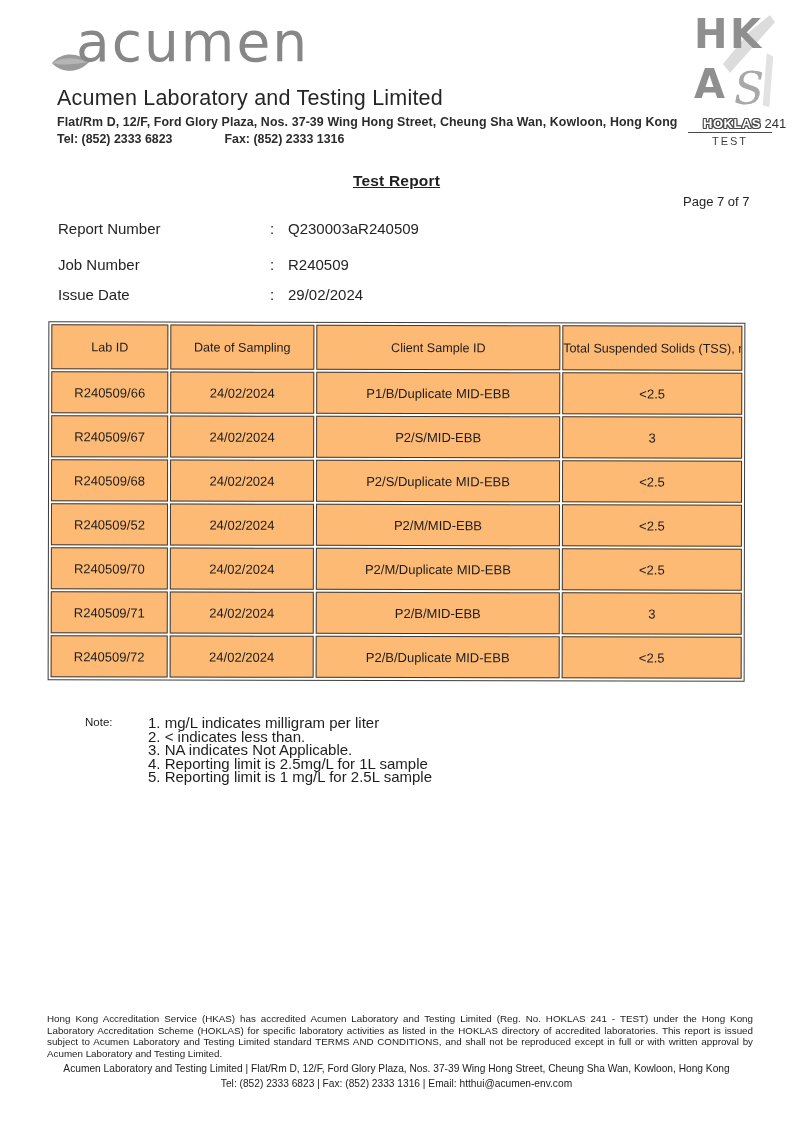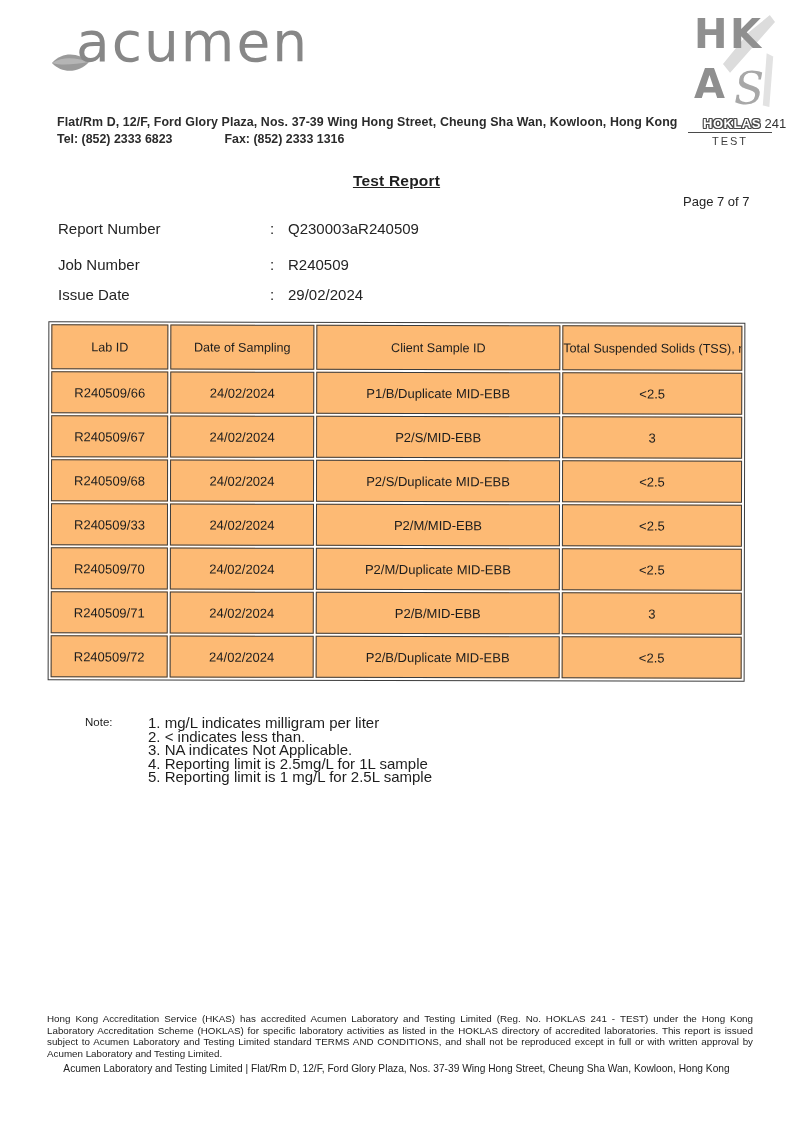--- a/index.html
+++ b/index.html
@@ -127,20 +127,21 @@
       <text x="44" y="36" font-family="'DejaVu Sans', sans-serif" font-size="40" font-weight="bold" fill="#8f8f8f">K</text>
       <text x="8" y="86" font-family="'DejaVu Sans', sans-serif" font-size="40" font-weight="bold" fill="#8f8f8f">A</text>
       <text x="48" y="92" font-family="'DejaVu Serif', serif" font-size="44" font-style="italic" fill="#a8a8a8">S</text>
     </svg>
     <div class="hkas-bottom">
       <div class="hoklas-row"><span class="hoklas-word">HOKLAS</span><span class="hoklas-num"> 241</span></div>
       <div class="test-row">TEST</div>
     </div>
   </div>
 
+  <div class="company-name">Acumen Laboratory and Testing Limited</div>
   <div class="address-line">Flat/Rm D, 12/F, Ford Glory Plaza, Nos. 37-39 Wing Hong Street, Cheung Sha Wan, Kowloon, Hong Kong</div>
   <div class="telfax-line">
     <span>Tel: (852) 2333 6823</span><span class="fax">Fax: (852) 2333 1316</span>
   </div>
 
   <div class="report-title">Test Report</div>
   <div class="page-info">Page 7 of 7</div>
 
   <div class="field-row f0">
     <span class="field-label">Report Number</span><span class="field-sep">:</span><span>Q230003aR240509</span>
@@ -174,21 +175,21 @@
           <td>P2/S/MID-EBB</td>
           <td>3</td>
       </tr>
       <tr>
         <td>R240509/68</td>
           <td>24/02/2024</td>
           <td>P2/S/Duplicate MID-EBB</td>
           <td>&lt;2.5</td>
       </tr>
       <tr>
-        <td>R240509/33</td>
+        <td>R240509/52</td>
           <td>24/02/2024</td>
           <td>P2/M/MID-EBB</td>
           <td>&lt;2.5</td>
       </tr>
       <tr>
         <td>R240509/70</td>
           <td>24/02/2024</td>
           <td>P2/M/Duplicate MID-EBB</td>
           <td>&lt;2.5</td>
       </tr>
@@ -212,14 +213,15 @@
     <li>1. mg/L indicates milligram per liter</li>
     <li>2. &lt; indicates less than.</li>
     <li>3. NA indicates Not Applicable.</li>
     <li>4. Reporting limit is 2.5mg/L for 1L sample</li>
     <li>5. Reporting limit is 1 mg/L for 2.5L sample</li>
   </ul>
 
 
   <div class="footer-disclaimer">Hong Kong Accreditation Service (HKAS) has accredited Acumen Laboratory and Testing Limited (Reg. No. HOKLAS 241 - TEST) under the Hong Kong Laboratory Accreditation Scheme (HOKLAS) for specific laboratory activities as listed in the HOKLAS directory of accredited laboratories. This report is issued subject to Acumen Laboratory and Testing Limited standard TERMS AND CONDITIONS, and shall not be reproduced except in full or with written approval by Acumen Laboratory and Testing Limited.</div>
   <div class="footer-company">Acumen Laboratory and Testing Limited   |   Flat/Rm D, 12/F, Ford Glory Plaza, Nos. 37-39 Wing Hong Street, Cheung Sha Wan, Kowloon, Hong Kong</div>
+  <div class="footer-contact">Tel: (852) 2333 6823   |   Fax: (852) 2333 1316   |   Email: htthui@acumen-env.com</div>
 
 </div>
 
 </body></html>

